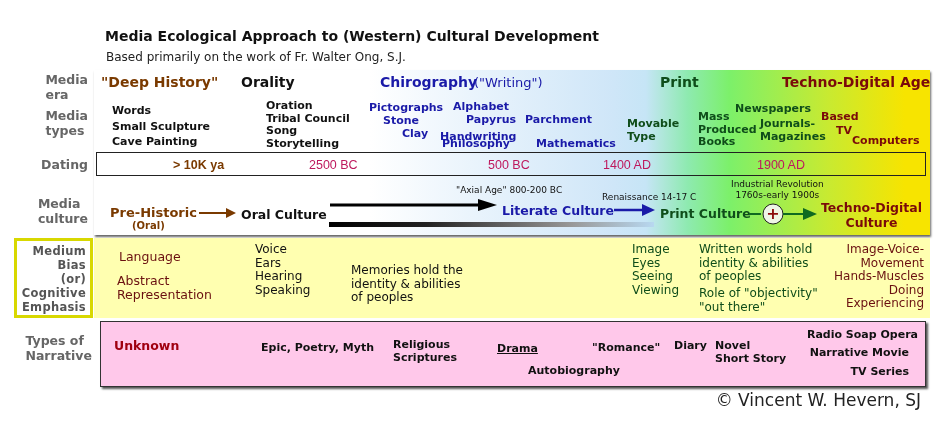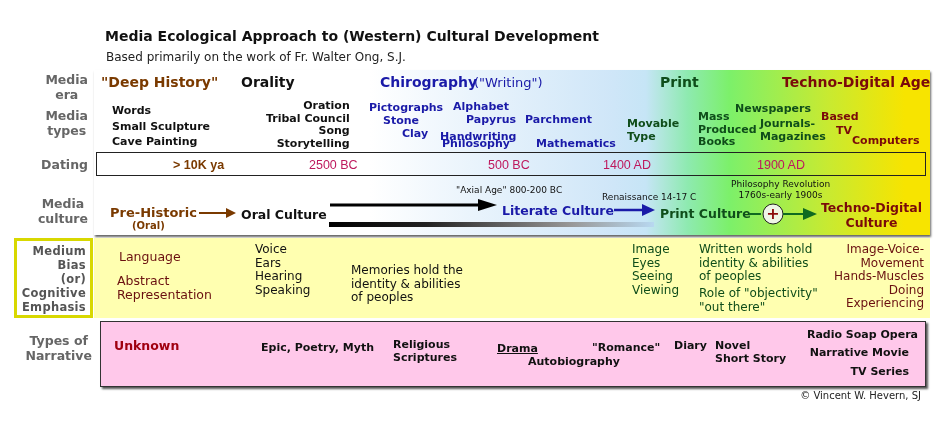--- a/index.html
+++ b/index.html
@@ -1,21 +1,21 @@
 <!DOCTYPE html>
 <html><head>
 <meta charset="utf-8">
 <style>
   html, body { margin:0; padding:0; }
   body { width:937px; height:422px; background:#ffffff; position:relative; overflow:hidden;
          font-family:"DejaVu Sans", sans-serif; }
   .abs { position:absolute; white-space:nowrap; }
   .title { left:105px; top:28px; font-size:14px; font-weight:bold; color:#111; }
   .subtitle { left:106px; top:50px; font-size:12px; color:#222; }
-  .rowlbl { position:absolute; right:849px; text-align:center; font-weight:bold; font-size:12.5px; color:#666; line-height:15px; }
+  .rowlbl { position:absolute; right:849px; text-align:left; font-weight:bold; font-size:12.5px; color:#666; line-height:15px; }
   .panel-top { position:absolute; left:94px; top:70px; width:836px; height:165px;
      background:linear-gradient(to right, #ffffff 0%, #ffffff 33%, #eaf4fc 45%, #cfe6f8 62%, #c6e5f6 66%, #8eeab0 71%, #7cf06a 76%, #c9ea30 88%, #f7e400 97%, #f7e400 100%);
      box-shadow: 1px 2px 2px #666; }
   .bias-box { position:absolute; left:14px; top:238px; width:79px; height:80px; border:3px solid #d8d800; background:#fff; box-sizing:border-box; }
   .panel-bias { position:absolute; left:94px; top:238px; width:836px; height:80px; background:#ffffb0; }
   .panel-narr { position:absolute; left:100px; top:321px; width:824px; height:64px; background:#ffc8ea;
      border:1px solid #333; box-shadow:2px 2px 2px #555; }
   .dating { position:absolute; left:96px; top:152px; width:830px; height:24px; border:1.5px solid #222; box-sizing:border-box; }
   .era { font-size:14px; font-weight:bold; }
   .b { font-weight:bold; }
@@ -55,21 +55,21 @@
 <div class="abs era blue" style="left:380px;top:74px;">Chirography</div>
 <div class="abs blue" style="left:474px;top:75px;font-size:13px;">("Writing")</div>
 <div class="abs era green" style="left:660px;top:74px;">Print</div>
 <div class="abs era maroon" style="left:782px;top:74px;">Techno-Digital Age</div>
 
 <div class="abs t11 b" style="left:112px;top:103px;line-height:15.5px;color:#111;">
   <div>Words</div>
   <div>Small Sculpture</div>
   <div>Cave Painting</div>
 </div>
-<div class="abs t11 b" style="left:266px;top:100px;line-height:12.5px;color:#111;text-align:right;">
+<div class="abs t11 b" style="left:266px;top:100px;line-height:12.5px;color:#111;">
   <div>Oration</div>
   <div>Tribal Council</div>
   <div>Song</div>
   <div>Storytelling</div>
 </div>
 <div class="abs t11 b blue" style="left:369px;top:101px;">Pictographs</div>
 <div class="abs t11 b blue" style="left:383px;top:114px;">Stone</div>
 <div class="abs t11 b blue" style="left:402px;top:127px;">Clay</div>
 <div class="abs t11 b blue" style="left:453px;top:100px;">Alphabet</div>
 <div class="abs t11 b blue" style="left:466px;top:113px;">Papyrus</div>
@@ -116,21 +116,21 @@
 <div class="abs" style="left:329px;top:222px;width:325px;height:5px;background:linear-gradient(to right,#000 0%,#222 30%,#999 75%,#b8d8f0 100%);"></div>
 <div class="abs" style="left:456px;top:185px;font-size:9px;color:#111;">"Axial Age" 800-200 BC</div>
 <div class="abs b blue" style="left:502px;top:203px;font-size:12.5px;">Literate Culture</div>
 <svg class="abs" style="left:614px;top:204px;" width="42" height="12">
   <line x1="0" y1="6" x2="30" y2="6" stroke="#1a1aa8" stroke-width="2.5"></line>
   <polygon points="28,0 41,6 28,12" fill="#1a1aa8"></polygon>
 </svg>
 <div class="abs" style="left:602px;top:184px;font-size:9px;color:#111;margin-top:8px;">Renaissance 14-17 C</div>
 <div class="abs b green" style="left:660px;top:206px;font-size:12.5px;">Print Culture</div>
 <div class="abs" style="left:731px;top:179px;font-size:9px;color:#111;text-align:center;line-height:11px;">
-  <div>Philosophy Revolution</div>
+  <div>Industrial Revolution</div>
   <div>1760s-early 1900s</div>
 </div>
 <svg class="abs" style="left:749px;top:202px;" width="70" height="24">
   <line x1="0" y1="12" x2="12" y2="12" stroke="#0f6a20" stroke-width="2"></line>
   <circle cx="24" cy="12" r="10" fill="#eef5e6" stroke="#222" stroke-width="1"></circle>
   <text x="24" y="17" text-anchor="middle" font-size="16" font-weight="bold" fill="#8a0a0a" font-family="DejaVu Sans, sans-serif">+</text>
   <line x1="34" y1="12" x2="56" y2="12" stroke="#0f6a20" stroke-width="2"></line>
   <polygon points="54,6 68,12 54,18" fill="#0f6a20"></polygon>
 </svg>
 <div class="abs b maroon" style="left:821px;top:200px;font-size:12.5px;text-align:center;line-height:15px;">
@@ -192,22 +192,22 @@
   <div>Narrative</div>
 </div>
 <div class="panel-narr"></div>
 <div class="abs b" style="left:114px;top:338px;font-size:12.5px;color:#a00010;">Unknown</div>
 <div class="abs narr" style="left:261px;top:341px;">Epic, Poetry, Myth</div>
 <div class="abs narr" style="left:393px;top:339px;line-height:12.5px;">
   <div>Religious</div>
   <div>Scriptures</div>
 </div>
 <div class="abs narr" style="left:497px;top:342px;text-decoration:underline;">Drama</div>
-<div class="abs narr" style="left:528px;top:355px;">Autobiography</div>
+<div class="abs narr" style="left:528px;top:364px;">Autobiography</div>
 <div class="abs narr" style="left:592px;top:341px;">"Romance"</div>
 <div class="abs narr" style="left:674px;top:339px;">Diary</div>
 <div class="abs narr" style="left:715px;top:339px;">Novel</div>
 <div class="abs narr" style="left:715px;top:352px;">Short Story</div>
 <div class="abs narr" style="right:19px;top:328px;">Radio Soap Opera</div>
 <div class="abs narr" style="right:28px;top:346px;">Narrative Movie</div>
 <div class="abs narr" style="right:28px;top:365px;">TV Series</div>
 
-<div class="abs" style="right:16px;top:390px;font-size:10px;color:#222;">© Vincent W. Hevern, SJ</div>
+<div class="abs" style="right:16px;top:390px;font-size:17px;color:#222;">© Vincent W. Hevern, SJ</div>
 
 </body></html>

